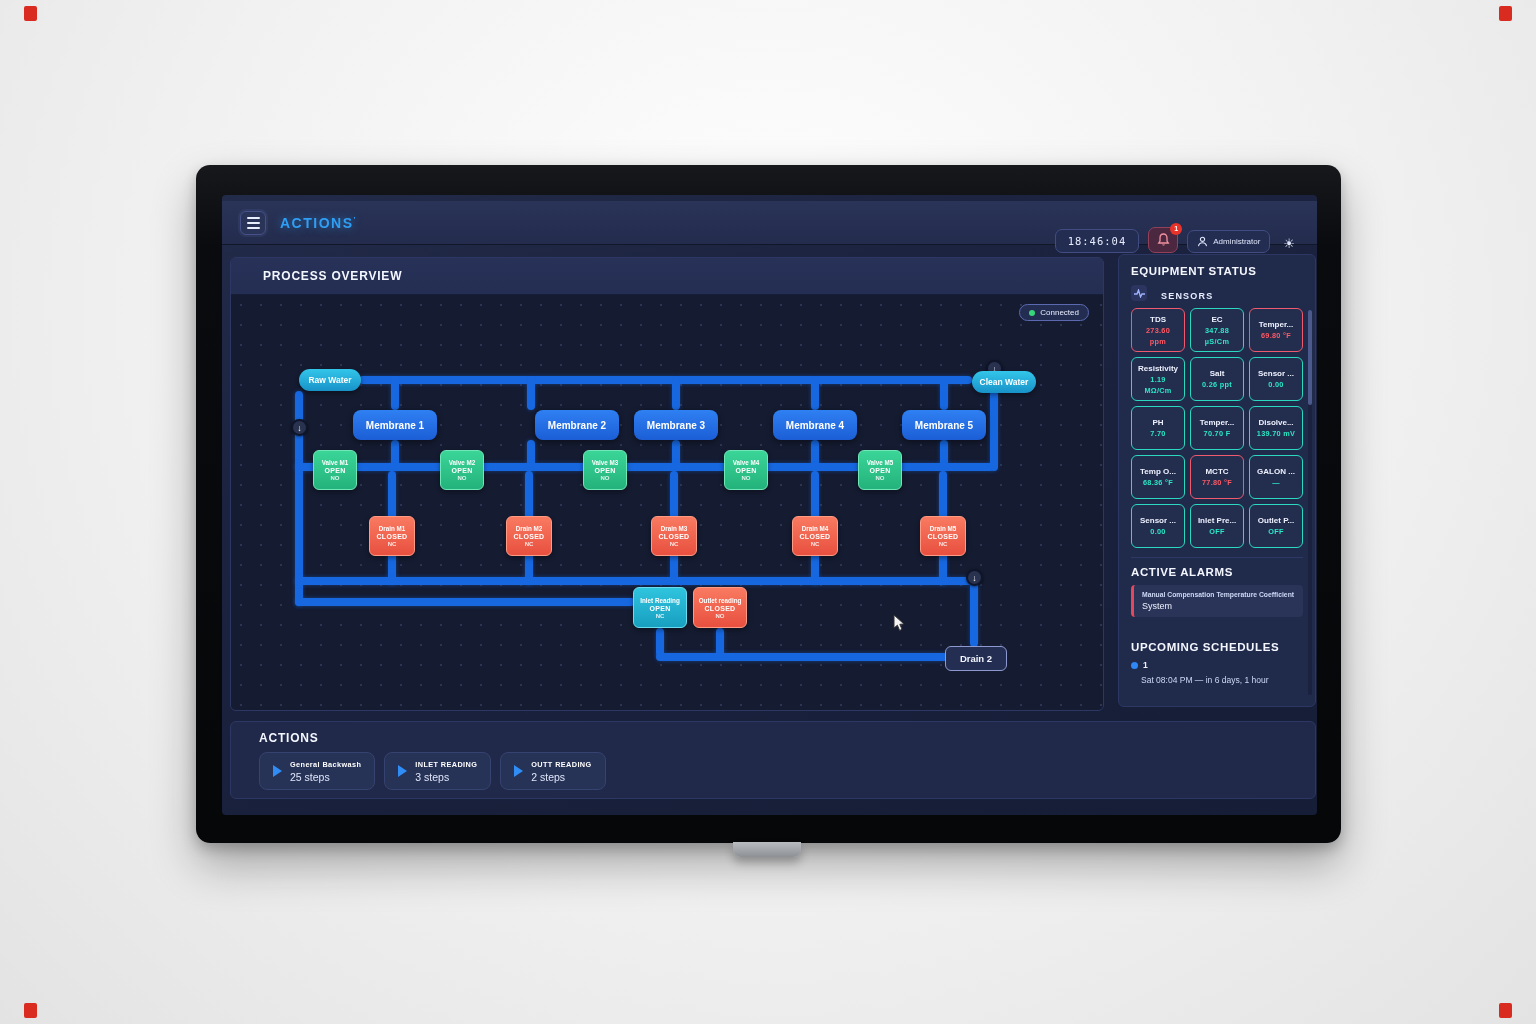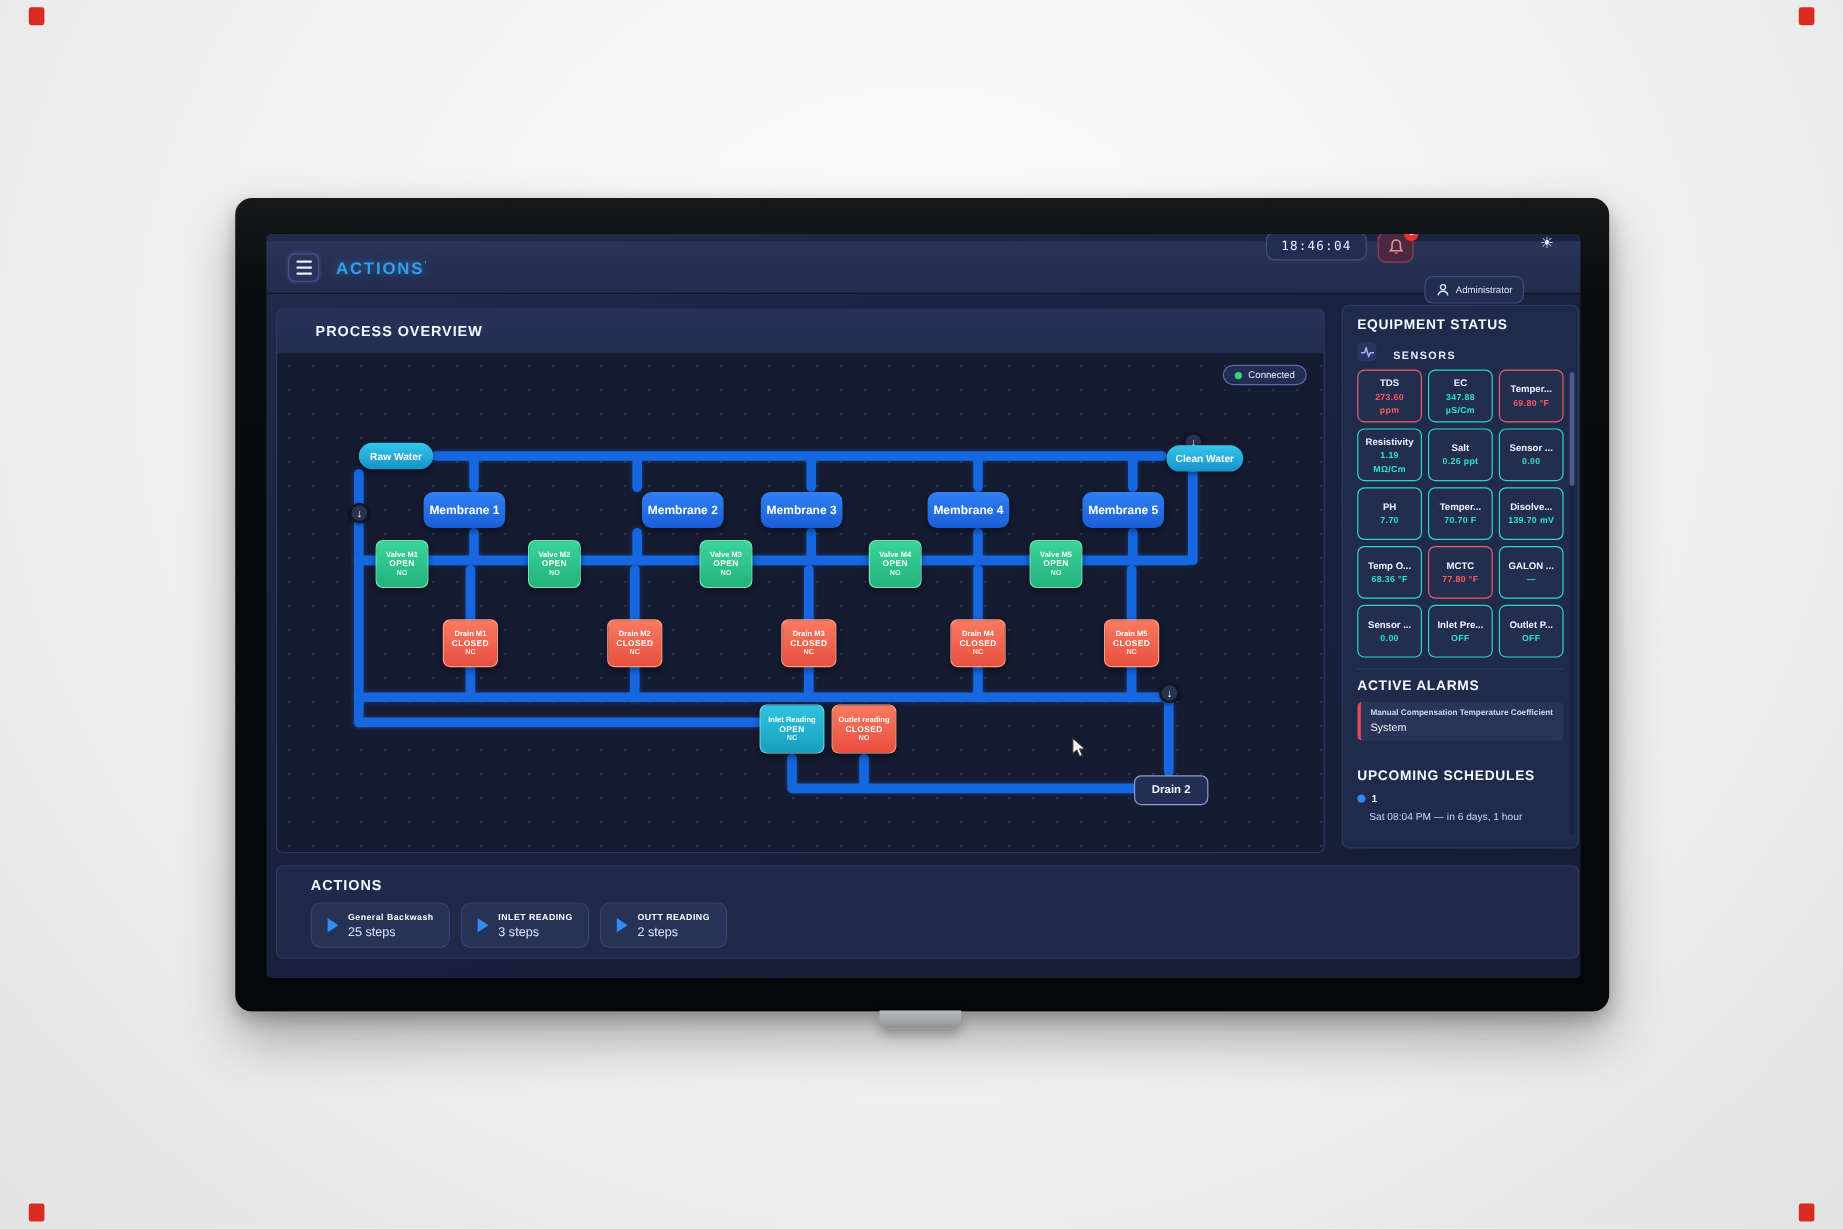--- a/index.html
+++ b/index.html
@@ -45,21 +45,21 @@
     border:1px solid #46518a; display:flex; flex-direction:column;
     justify-content:center; align-items:center; gap:3px; cursor:pointer;
     box-shadow:0 0 0 2px rgba(120,140,220,.10);
   }
   .hamburger i { display:block; width:13px; height:2px; background:#e9eeff; border-radius:1px; }
   .logo {
     margin-left:14px; color:#2f9ff5; font-size:14px; font-weight:bold;
     letter-spacing:1.5px; text-shadow:0 0 8px rgba(47,159,245,.55);
   }
   .logo sup { font-size:7px; }
-  .topbar-right { margin-left:auto; display:flex; align-items:flex-start; gap:9px; }
+  .topbar-right { margin-left:auto; display:flex; align-items:flex-end; gap:9px; }
   .clock-pill {
     border:1px solid #414d82; background:#232d52; border-radius:7px;
     padding:5px 12px; font-family:"DejaVu Sans Mono", monospace;
     font-size:10.5px; letter-spacing:1px; color:#e8edff;
   }
   .bell-btn {
     position:relative; width:30px; height:26px; border-radius:7px;
     background:#4b2840; border:1px solid #93405a;
     display:flex; align-items:center; justify-content:center; cursor:pointer;
   }
@@ -103,21 +103,21 @@
   .pipe { position:absolute; background:#1768e0; border-radius:4px;
           box-shadow:0 0 4px rgba(23,104,224,.45); }
 
   .node-pill {
     position:absolute; display:flex; align-items:center; justify-content:center;
     font-size:8.5px; font-weight:bold; color:#fff; border-radius:12px;
     background:linear-gradient(#33c6ea,#1792c8); box-shadow:0 2px 5px rgba(0,0,0,.4);
     cursor:pointer;
   }
   .membrane {
-    position:absolute; top:115px; width:68px; height:30px; border-radius:8px;
+    position:absolute; top:115px; width:84px; height:30px; border-radius:8px;
     background:linear-gradient(#2f80f2,#1b5ed6);
     display:flex; align-items:center; justify-content:center;
     font-size:10px; font-weight:bold; color:#fff;
     box-shadow:0 2px 6px rgba(0,0,0,.45); cursor:pointer;
   }
   .vbox {
     position:absolute; display:flex; flex-direction:column; align-items:center;
     justify-content:center; gap:1px; border-radius:6px; color:#fff;
     text-align:center; cursor:pointer; box-shadow:0 2px 5px rgba(0,0,0,.4);
   }

